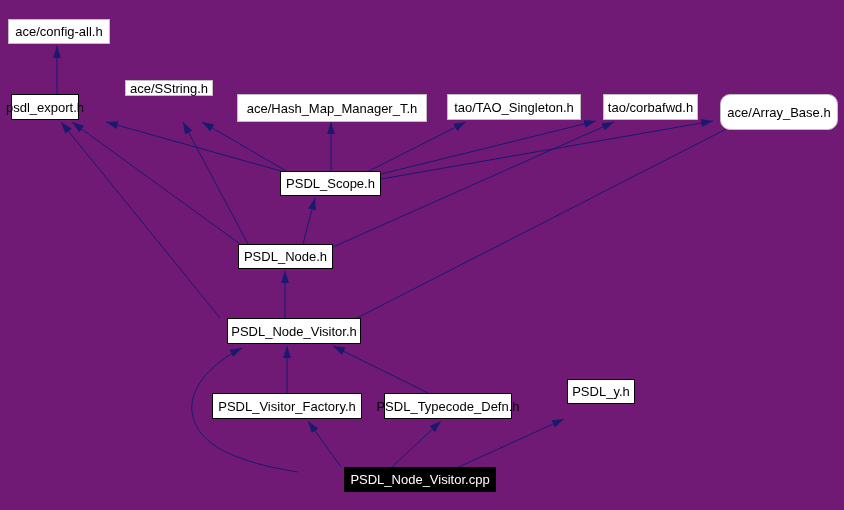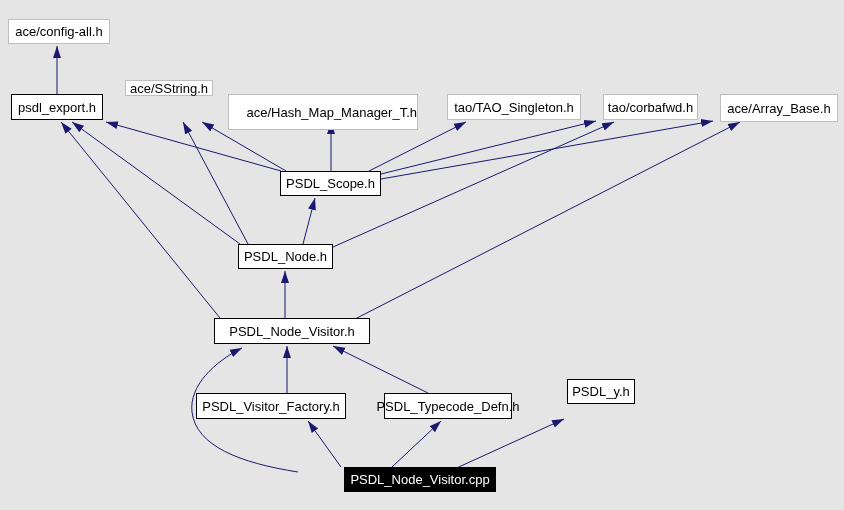--- a/index.html
+++ b/index.html
@@ -47,21 +47,21 @@
     color: #ffffff;
   }
   .edge-path {
     fill: none;
     stroke-width: 1;
   }
 </style>
 </head>
 <body>
 
-<div id="stage" style="background: #e5e5e5;">
+<div id="stage" style="background: #701a75;">
   <svg id="edge-layer" width="844" height="510" viewBox="0 0 844 510" xmlns="http://www.w3.org/2000/svg">
     <defs>
       <marker id="arrowhead" markerUnits="userSpaceOnUse" markerWidth="13" markerHeight="12" refX="12" refY="6" orient="auto">
         <path d="M0,2 L12,6 L0,10 Z" fill="#191970"></path>
       </marker>
     </defs>
     <g id="edges-group">
         <path d="M57,94 L57,46" class="edge-path" stroke="#191970" marker-end="url(#arrowhead)"></path>
         <path d="M281,171 L106,122" class="edge-path" stroke="#191970" marker-end="url(#arrowhead)"></path>
         <path d="M286,171 L202,122" class="edge-path" stroke="#191970" marker-end="url(#arrowhead)"></path>
@@ -81,48 +81,48 @@
         <path d="M298,472 C240,463 196,446 192,412 C189,386 214,362 242,348" class="edge-path" stroke="#191970" marker-end="url(#arrowhead)"></path>
         <path d="M341,467 L308,421" class="edge-path" stroke="#191970" marker-end="url(#arrowhead)"></path>
         <path d="M392,467 L441,421" class="edge-path" stroke="#191970" marker-end="url(#arrowhead)"></path>
         <path d="M450,471 L564,419" class="edge-path" stroke="#191970" marker-end="url(#arrowhead)"></path>
       </g>
   </svg>
   <div id="nodes-group">
       <div class="graph-node external" style="left: 8px; top: 19px; width: 102px; height: 25px;">
         <span>ace/config-all.h</span>
       </div>
-      <div class="graph-node internal" style="left: 11px; top: 94px; width: 92px; height: 26px;">
+      <div class="graph-node internal" style="left: 11px; top: 94px; width: 68px; height: 26px;">
         <span>psdl_export.h</span>
       </div>
       <div class="graph-node external" style="left: 125px; top: 80px; width: 88px; height: 16px;">
         <span>ace/SString.h</span>
       </div>
-      <div class="graph-node external" style="left: 228px; top: 94px; width: 190px; height: 36px; justify-content: flex-end;">
+      <div class="graph-node external" style="left: 237px; top: 94px; width: 190px; height: 28px;">
         <span>ace/Hash_Map_Manager_T.h</span>
       </div>
       <div class="graph-node external" style="left: 447px; top: 94px; width: 134px; height: 26px;">
         <span>tao/TAO_Singleton.h</span>
       </div>
       <div class="graph-node external" style="left: 603px; top: 94px; width: 95px; height: 26px;">
         <span>tao/corbafwd.h</span>
       </div>
-      <div class="graph-node external" style="left: 720px; top: 94px; width: 118px; height: 28px;">
+      <div class="graph-node external" style="left: 720px; top: 94px; width: 118px; height: 36px; border-radius: 10px;">
         <span>ace/Array_Base.h</span>
       </div>
       <div class="graph-node internal" style="left: 280px; top: 171px; width: 101px; height: 25px;">
         <span>PSDL_Scope.h</span>
       </div>
       <div class="graph-node internal" style="left: 238px; top: 244px; width: 95px; height: 25px;">
         <span>PSDL_Node.h</span>
       </div>
-      <div class="graph-node internal" style="left: 214px; top: 318px; width: 156px; height: 26px;">
+      <div class="graph-node internal" style="left: 227px; top: 318px; width: 134px; height: 26px;">
         <span>PSDL_Node_Visitor.h</span>
       </div>
-      <div class="graph-node internal" style="left: 196px; top: 393px; width: 150px; height: 26px;">
+      <div class="graph-node internal" style="left: 212px; top: 393px; width: 150px; height: 26px;">
         <span>PSDL_Visitor_Factory.h</span>
       </div>
       <div class="graph-node internal" style="left: 384px; top: 393px; width: 128px; height: 26px;">
         <span>PSDL_Typecode_Defn.h</span>
       </div>
       <div class="graph-node internal" style="left: 567px; top: 379px; width: 68px; height: 25px;">
         <span>PSDL_y.h</span>
       </div>
       <div class="graph-node current" style="left: 298px; top: 467px; width: 152px; height: 25px; margin-left: 46px;">
         <span>PSDL_Node_Visitor.cpp</span>

